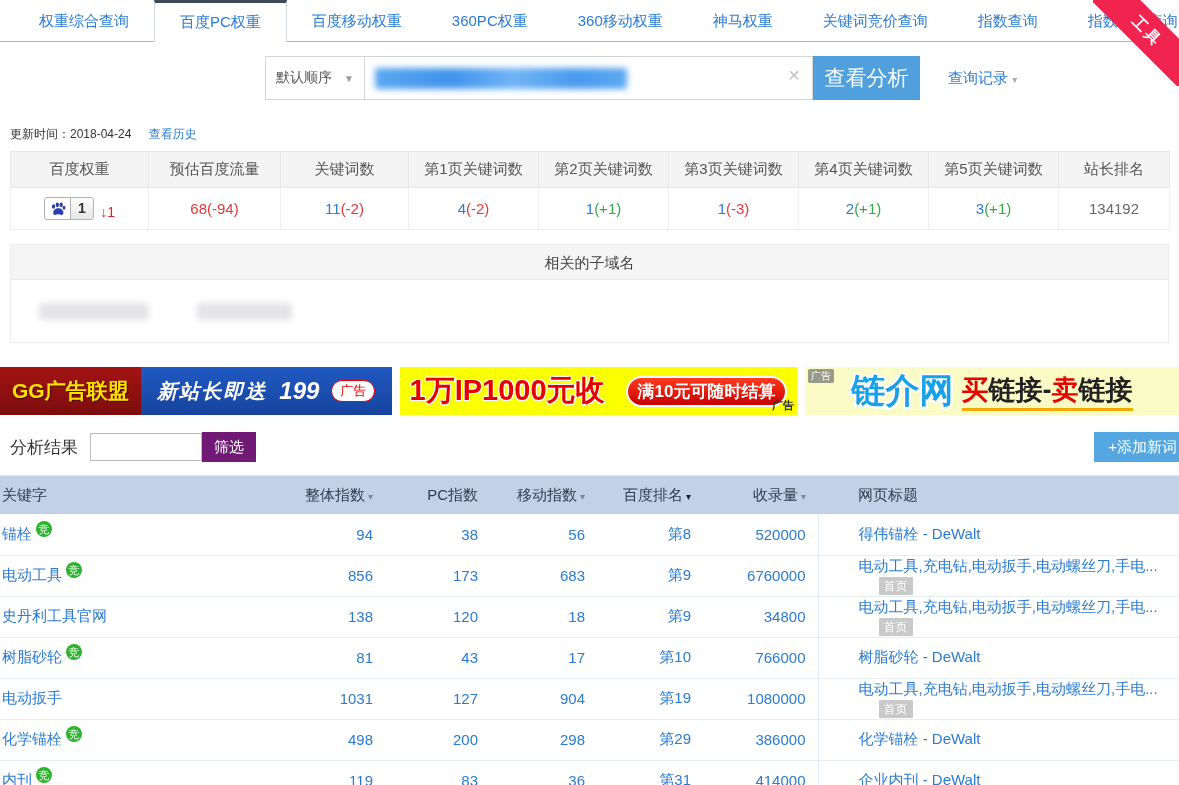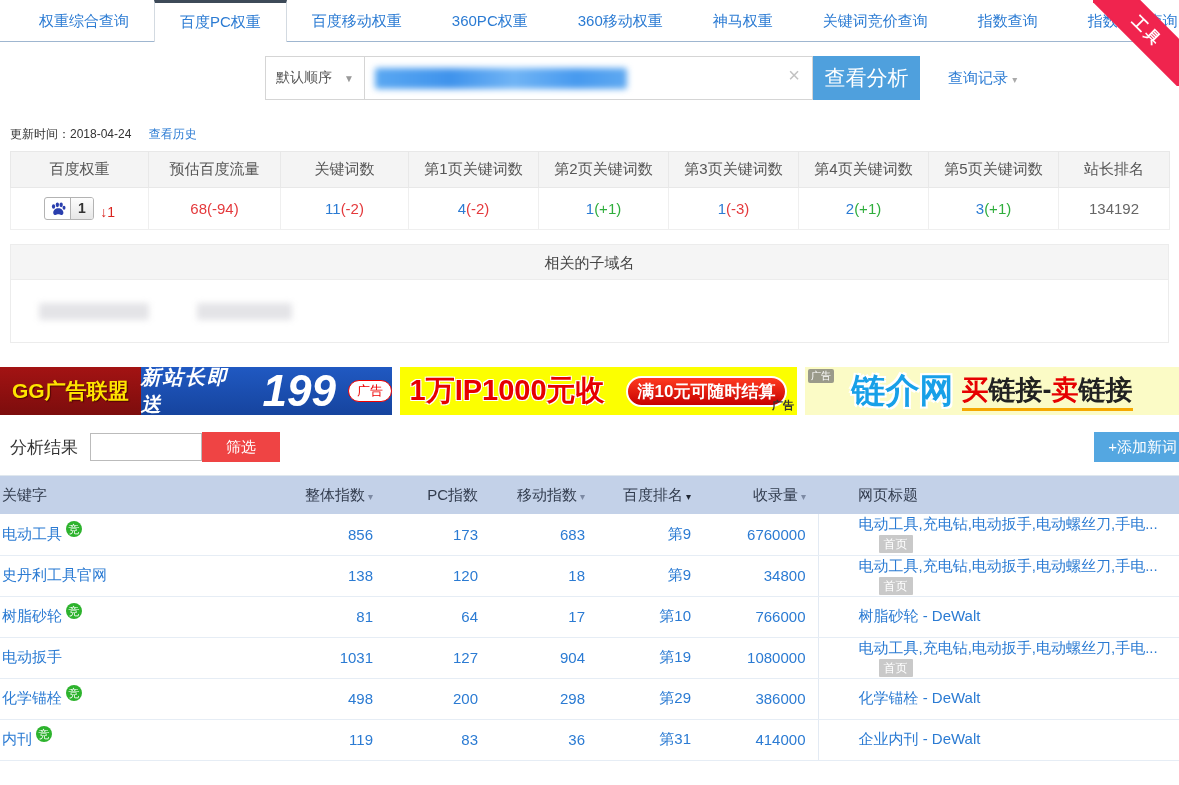--- a/index.html
+++ b/index.html
@@ -51,39 +51,39 @@
   .blob { height:17px; border-radius:2px; background:#e4e4e7; filter:blur(3px); }
   .blob.b1 { width:110px; } .blob.b2 { width:95px; }
 
   
   .ads { display:flex; gap:8px; margin-top:24px; height:48px; }
   .ad { cursor:pointer; position:relative; overflow:hidden; }
   .ad1 { width:392px; display:flex; }
   .ad1-left { background:linear-gradient(#a31313,#7c0d0d); color:#ffe400; font-weight:bold; font-size:21px; display:flex; align-items:center; padding:0 12px; white-space:nowrap; text-shadow:1px 1px 1px #4d0404; }
   .ad1-right { flex:1; background:linear-gradient(#2059c2,#16449e); color:#fff; display:flex; align-items:center; justify-content:center; gap:12px; }
   .ad1-main { font-size:20px; font-weight:bold; font-style:italic; letter-spacing:2px; }
-  .ad1-big { font-size:44px; font-weight:bold; font-style:italic; line-height:1; }
+  .ad1-big { font-size:24px; font-weight:bold; font-style:italic; line-height:1; }
   .ad1-tag { background:#fff; color:#e00; border:1px solid #e00; border-radius:11px; font-size:13px; padding:1px 8px; }
   .ad2 { width:397px; background:#fcff00; display:flex; align-items:center; justify-content:center; gap:21px; }
   .ad2-main { color:#e60000; font-weight:bold; font-size:29px; white-space:nowrap;
     text-shadow:-1px -1px 0 #fff,1px -1px 0 #fff,-1px 1px 0 #fff,1px 1px 0 #fff; }
   .ad2-capsule { background:linear-gradient(#ff3b1f,#c60000); border:2px solid #fff; border-radius:16px; color:#fff; font-weight:bold; font-size:17px; padding:2px 10px; white-space:nowrap; }
   .ad2-tag { position:absolute; right:3px; bottom:2px; font-size:11px; color:#333; font-weight:bold; }
   .ad3 { width:374px; background:#fbfbc6; display:flex; align-items:center; justify-content:center; gap:8px; }
   .ad3-tag { position:absolute; left:3px; top:2px; font-size:10px; color:#fff; background:#9a9a8a; padding:0 3px; border-radius:2px; }
   .ad3-brand { color:#18a0e8; font-size:34px; font-weight:bold; white-space:nowrap;
     text-shadow:-2px -2px 0 #fff,2px -2px 0 #fff,-2px 2px 0 #fff,2px 2px 0 #fff; }
   .ad3-text { border-bottom:3px solid #f5a800; white-space:nowrap; font-weight:bold; font-size:27px; color:#222; }
   .ad3-text .hot { color:#e60000; }
 
   
   .filter-row { margin:16px 10px 12px; display:flex; align-items:center; position:relative; height:32px; }
   .filter-label { font-size:17px; color:#333; margin-right:12px; }
   .filter-input { width:112px; height:28px; border:1px solid #bbb; outline:none; padding:0 6px; font-size:14px; font-family:inherit; }
-  .filter-btn { height:30px; padding:0 24px; border:none; background:#ef4444; color:#fff; font-size:15px; cursor:pointer; font-family:inherit; }
+  .filter-btn { height:30px; padding:0 12px; border:none; background:#701a75; color:#fff; font-size:15px; cursor:pointer; font-family:inherit; }
   .add-btn { position:absolute; right:-22px; height:30px; padding:0 14px; border:none; background:#54a7e1; color:#fff; font-size:15px; cursor:pointer; font-family:inherit; }
   .rule { border-bottom:1px solid #dfe7ee; }
 
   
   table.kwt { width:1179px; border-collapse:collapse; table-layout:fixed; }
   table.kwt th { height:38px; background:#c3d1e8; color:#323c4e; font-weight:normal; font-size:15px; }
   table.kwt th.num, table.kwt td.num { text-align:right; padding-right:12px;margin-left:8px; }
   table.kwt th.kw, table.kwt td.kw { text-align:left; padding-left:2px; }
   table.kwt th.ttl, table.kwt td.ttl { text-align:left; padding-left:40px; }
   table.kwt td { height:41px; border-bottom:1px solid #e6edf5; font-size:15px; background:#fff; }
@@ -253,41 +253,50 @@
     <th class="kw"><span>关键字</span></th>
     <th class="num"><span>整体指数</span><span class="caret caret-gray">▾</span></th>
     <th class="num"><span>PC指数</span></th>
     <th class="num"><span>移动指数</span><span class="caret caret-gray">▾</span></th>
     <th class="num"><span>百度排名</span><span class="caret caret-dark">▾</span></th>
     <th class="num"><span>收录量</span><span class="caret caret-gray">▾</span></th>
     <th class="ttl"><span>网页标题</span></th>
   </tr>
 
   <tr>
+    <td class="kw"><a>锚栓</a><span class="bid">竞</span></td>
+    <td class="num">94</td>
+    <td class="num">38</td>
+    <td class="num">56</td>
+    <td class="num">第8</td>
+    <td class="num">520000</td>
+    <td class="ttl"><a>得伟锚栓 - DeWalt</a></td>
+  </tr>
+  <tr>
     <td class="kw"><a>电动工具</a><span class="bid">竞</span></td>
     <td class="num">856</td>
     <td class="num">173</td>
     <td class="num">683</td>
     <td class="num">第9</td>
     <td class="num">6760000</td>
     <td class="ttl"><a>电动工具,充电钻,电动扳手,电动螺丝刀,手电...</a><span class="hp">首页</span></td>
   </tr>
   <tr>
     <td class="kw"><a>史丹利工具官网</a></td>
     <td class="num">138</td>
     <td class="num">120</td>
     <td class="num">18</td>
     <td class="num">第9</td>
     <td class="num">34800</td>
     <td class="ttl"><a>电动工具,充电钻,电动扳手,电动螺丝刀,手电...</a><span class="hp">首页</span></td>
   </tr>
   <tr>
     <td class="kw"><a>树脂砂轮</a><span class="bid">竞</span></td>
     <td class="num">81</td>
-    <td class="num">64</td>
+    <td class="num">43</td>
     <td class="num">17</td>
     <td class="num">第10</td>
     <td class="num">766000</td>
     <td class="ttl"><a>树脂砂轮 - DeWalt</a></td>
   </tr>
   <tr>
     <td class="kw"><a>电动扳手</a></td>
     <td class="num">1031</td>
     <td class="num">127</td>
     <td class="num">904</td>

